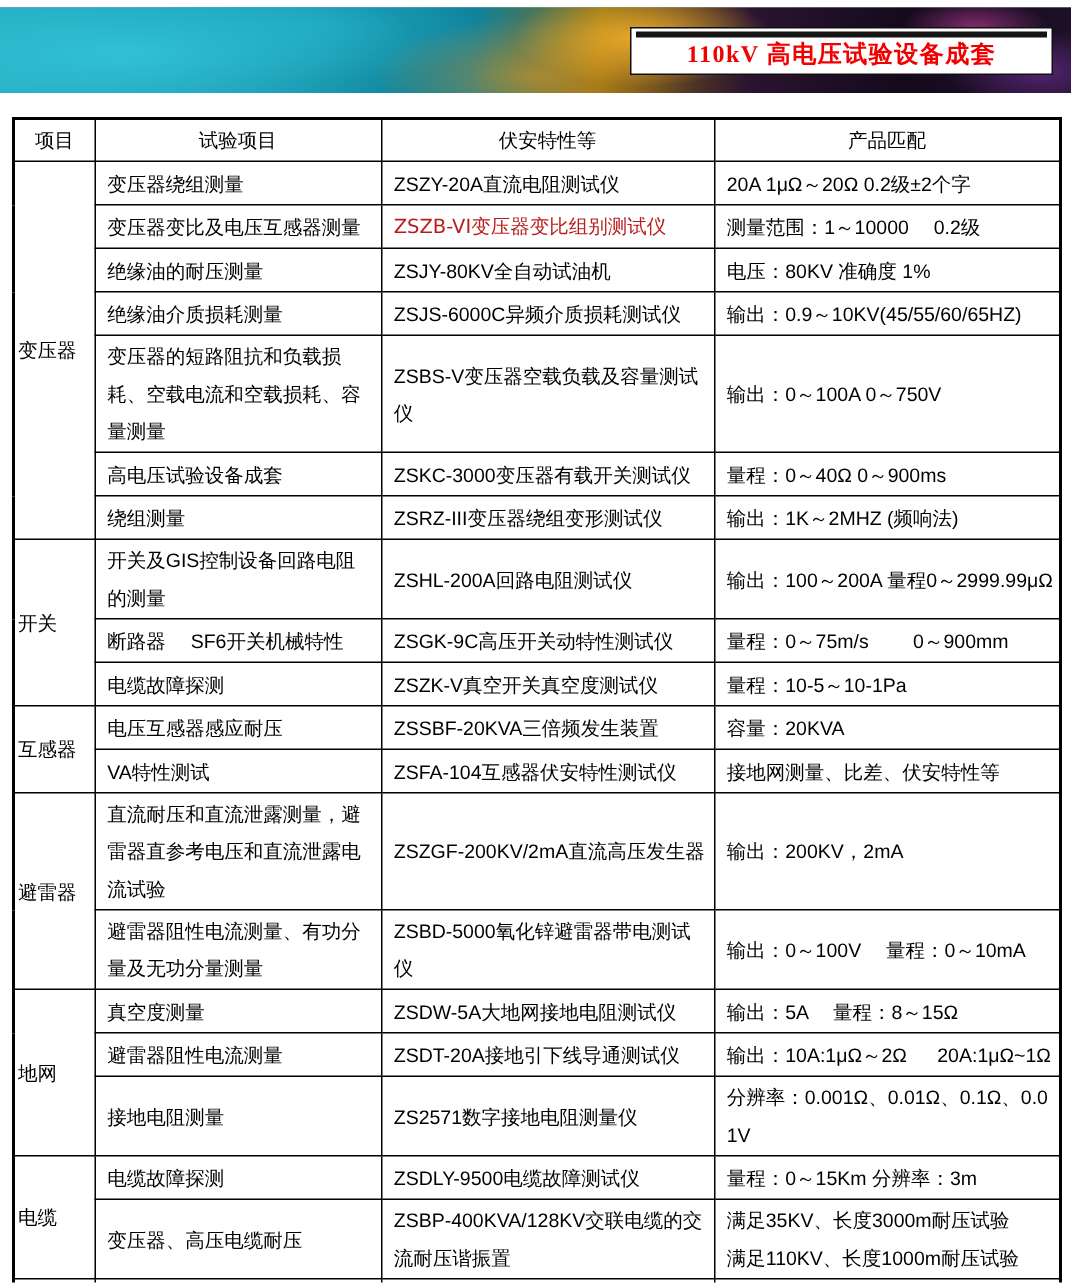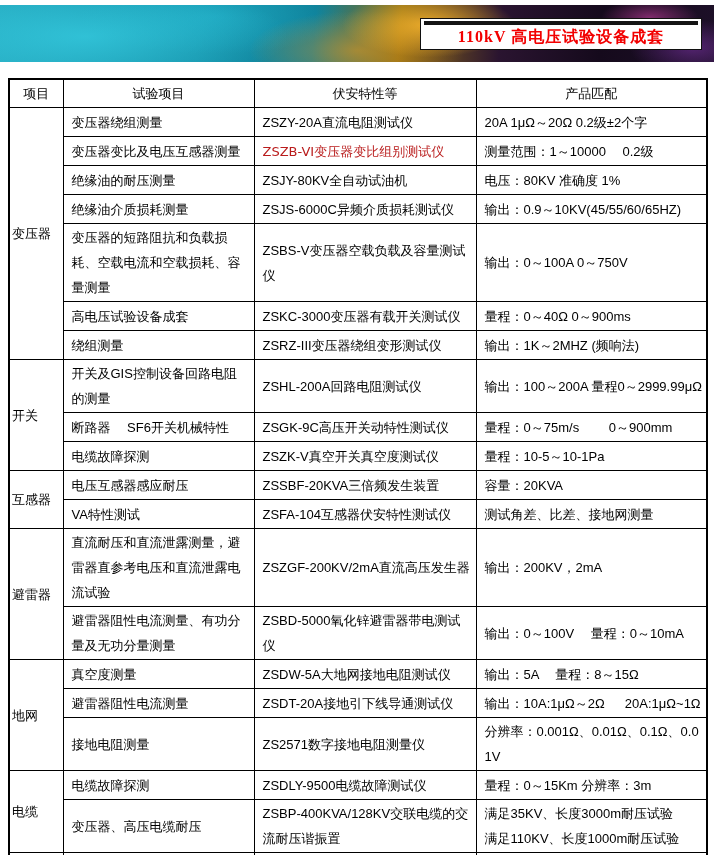--- a/index.html
+++ b/index.html
@@ -129,21 +129,21 @@
       </tr>
       <tr>
         <td class="col-project" rowspan="2">互感器</td>
         <td>电压互感器感应耐压</td>
         <td>ZSSBF-20KVA三倍频发生装置</td>
         <td>容量：20KVA</td>
       </tr>
       <tr>
         <td>VA特性测试</td>
         <td>ZSFA-104互感器伏安特性测试仪</td>
-        <td>测试角差、比差、接地网测量</td>
+        <td>接地网测量、比差、伏安特性等</td>
       </tr>
       <tr>
         <td class="col-project" rowspan="2">避雷器</td>
         <td>直流耐压和直流泄露测量，避雷器直参考电压和直流泄露电流试验</td>
         <td>ZSZGF-200KV/2mA直流高压发生器</td>
         <td>输出：200KV，2mA</td>
       </tr>
       <tr>
         <td>避雷器阻性电流测量、有功分量及无功分量测量</td>
         <td>ZSBD-5000氧化锌避雷器带电测试仪</td>

